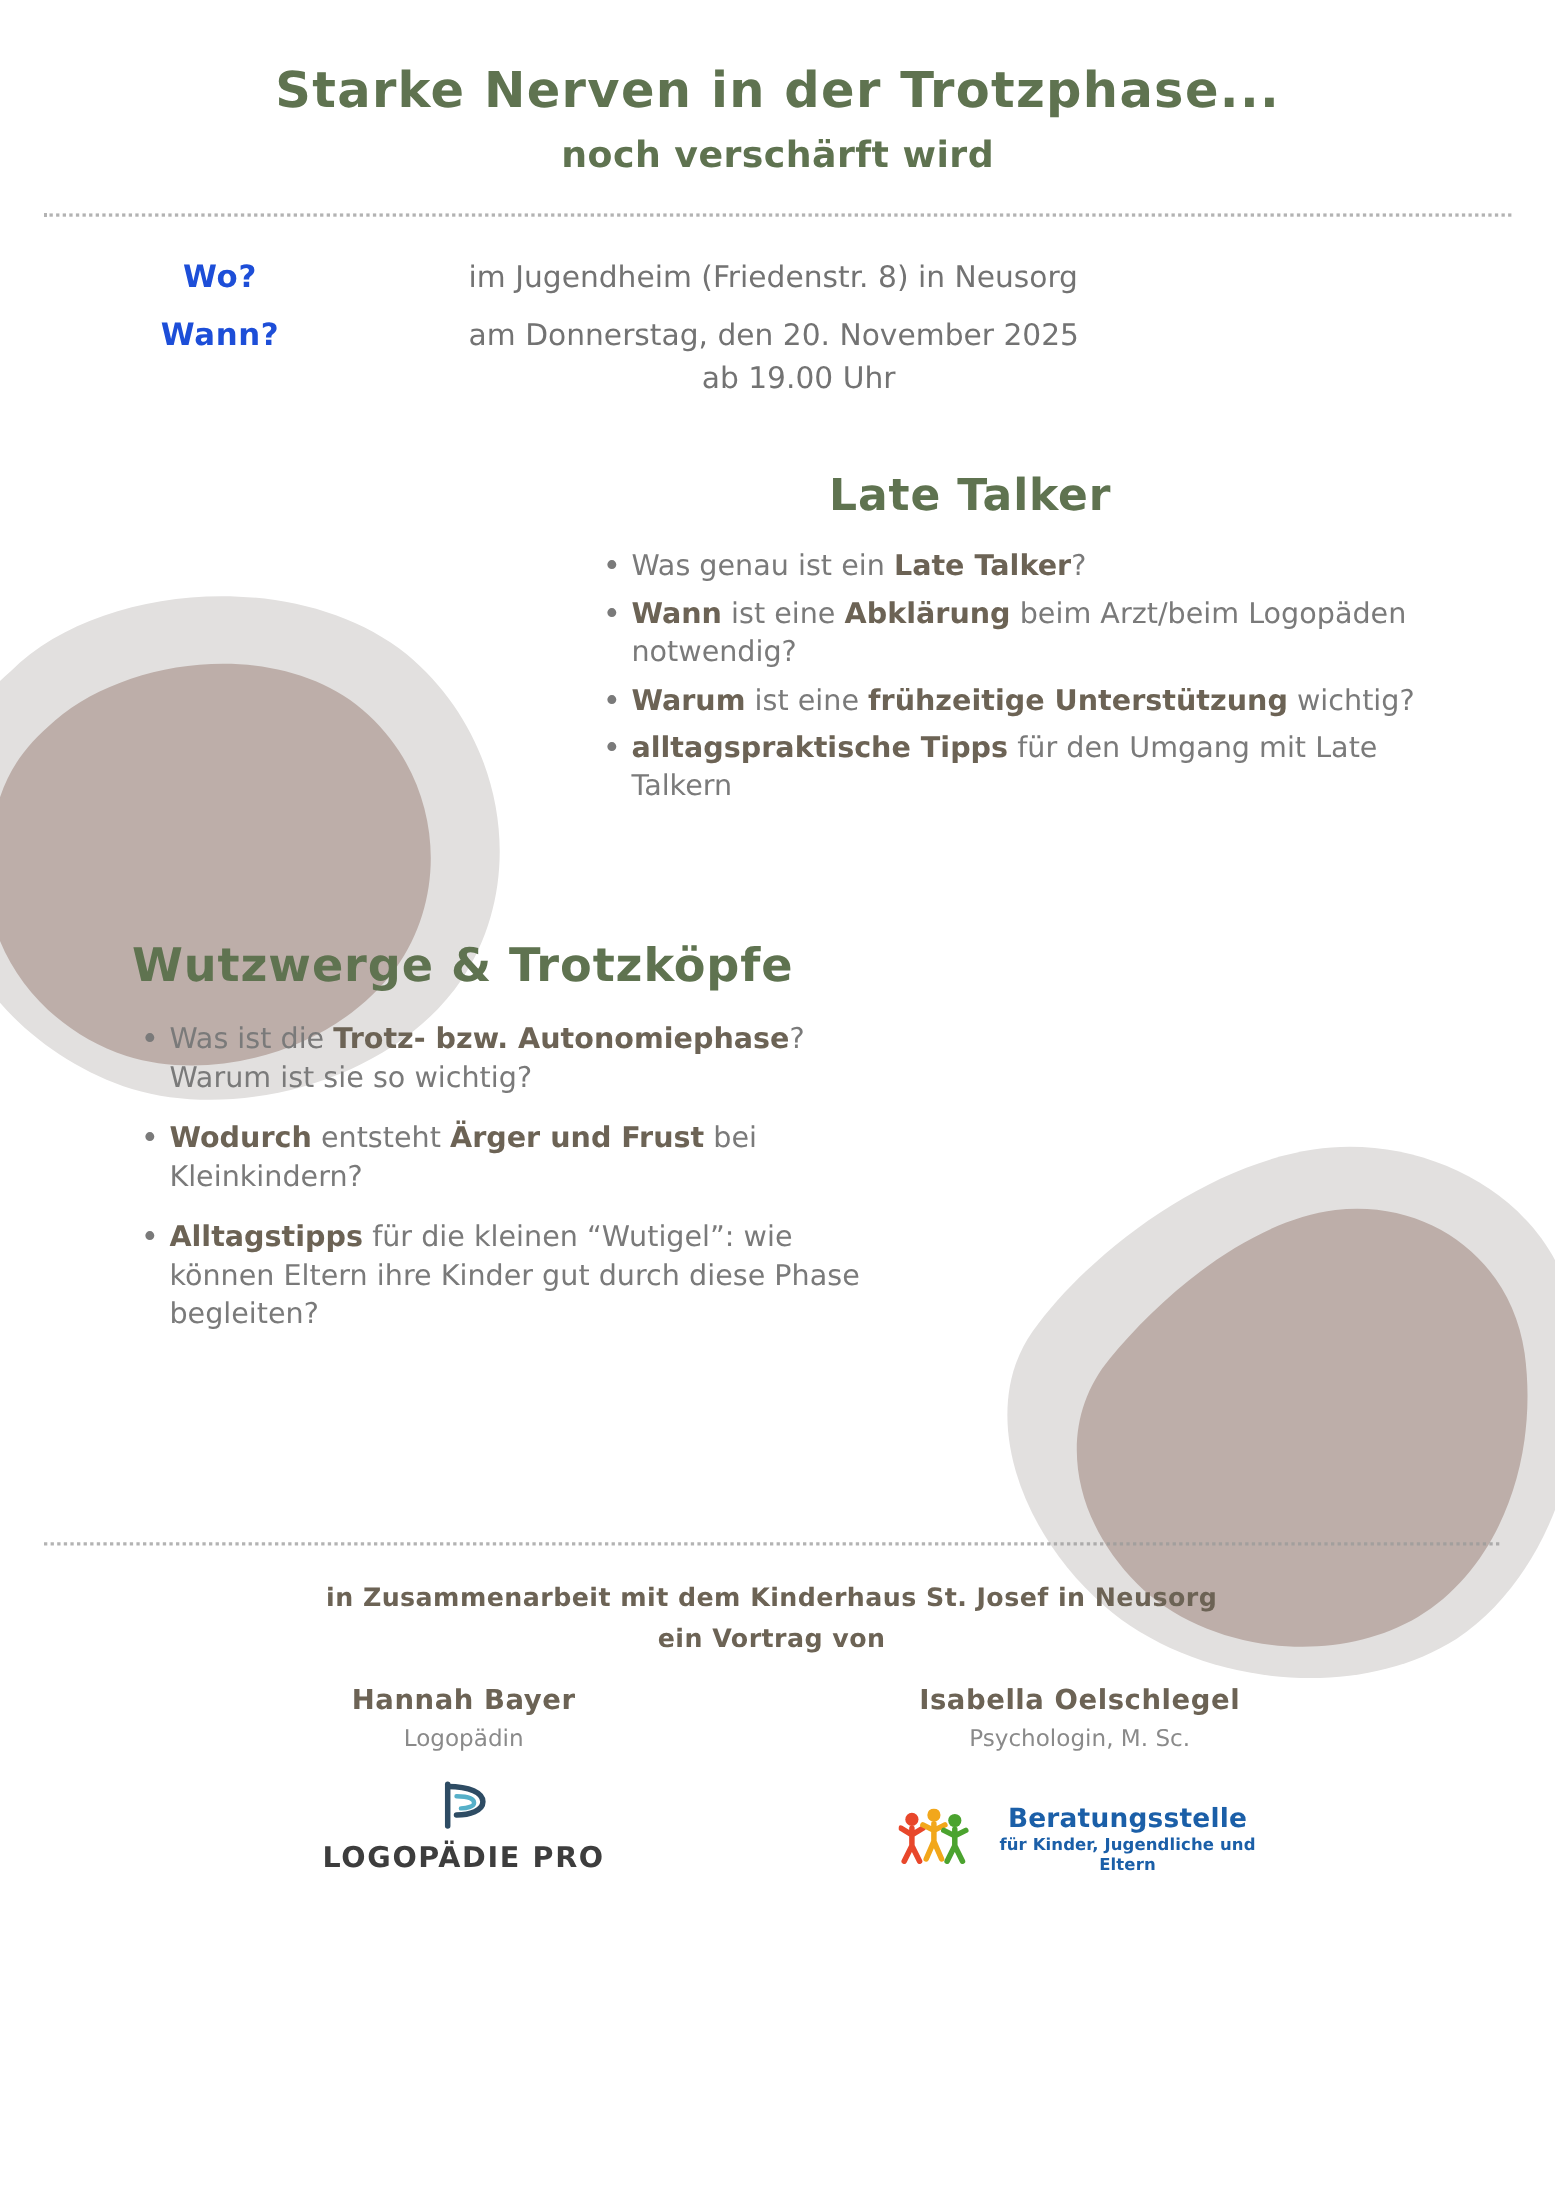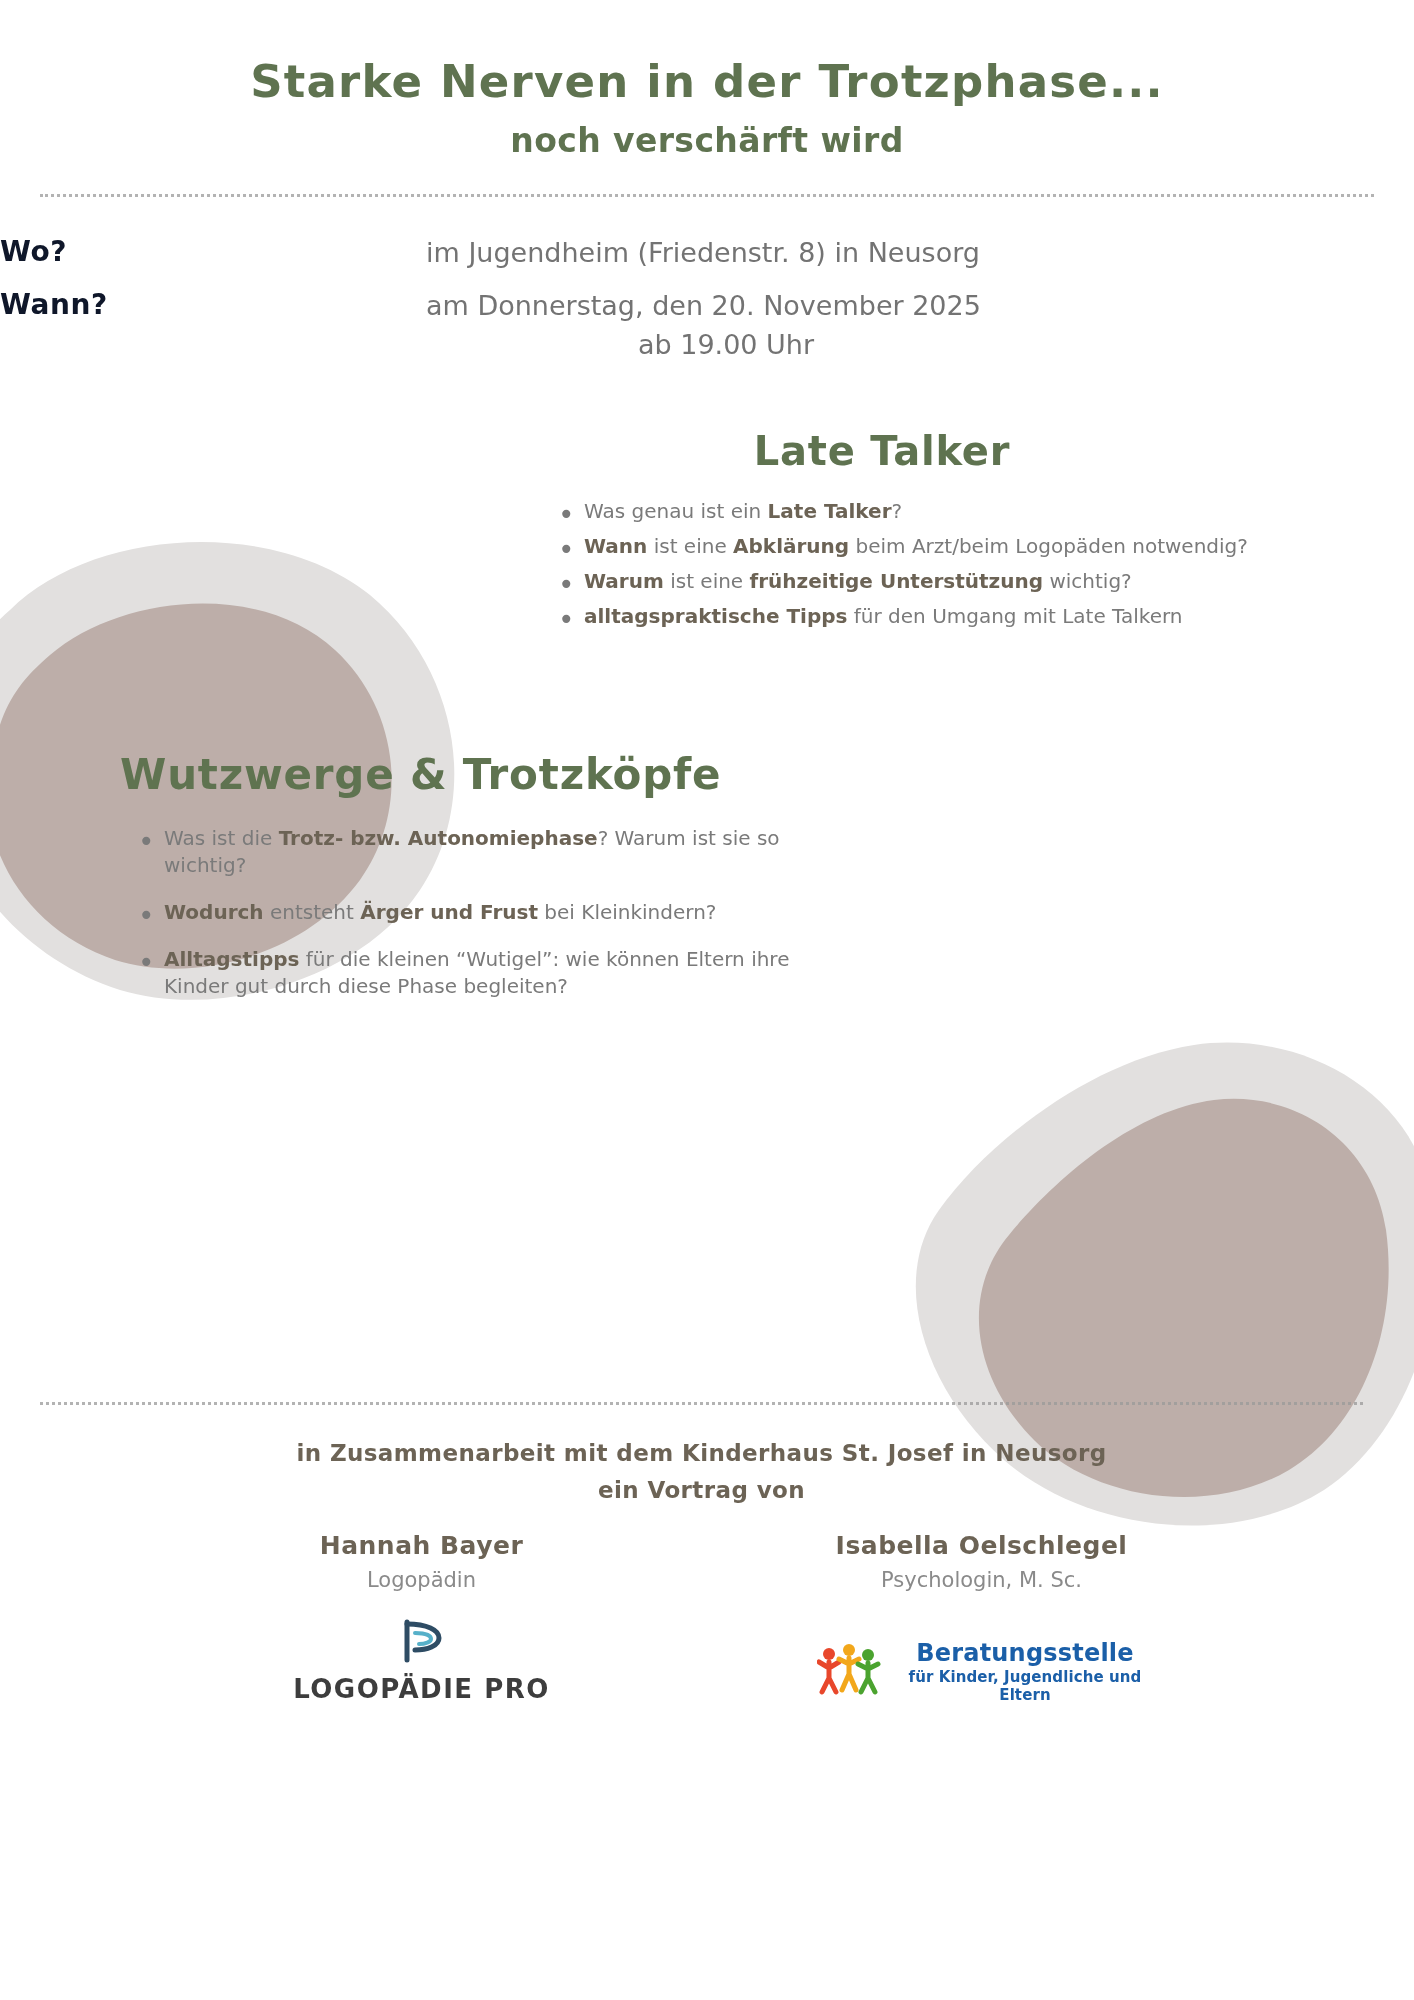--- a/index.html
+++ b/index.html
@@ -68,24 +68,24 @@
     position: relative;
     z-index: 2;
     margin-top: 36px;
     display: grid;
     grid-template-columns: 400px auto;
     column-gap: 26px;
     row-gap: 14px;
     font-size: 26px;
   }
   .info-label {
-    text-align: left;
+    text-align: center;
     font-weight: bold;
     font-size: 28px;
-    color: #0f172a;
+    color: #1d4ed8;
     letter-spacing: .6px;
     padding-top: 2px;
   }
   .info-value {
     text-align: left;
     color: #737373;
     font-size: 27px;
     line-height: 1.45;
   }
   .info-value .second-line {
@@ -105,23 +105,23 @@
   .sec-title {
     font-weight: bold;
     font-size: 40px;
     color: #5f7350;
     letter-spacing: .8px;
     margin: 0 0 24px 0;
   }
   .sec-title.center { text-align: center; padding-right: 120px;}
   ul.bullets {
     list-style: none;
-    margin: 10px;
+    margin: 0;
     padding: 0;
-    font-size: 20px;
+    font-size: 26px;
     line-height: 1.35;
     color: #7a7a7a;
   }
   ul.bullets li {
     position: relative;
     padding-left: 34px;
     margin-bottom: 8px;
   }
   ul.bullets li::before {
     content: "•";

